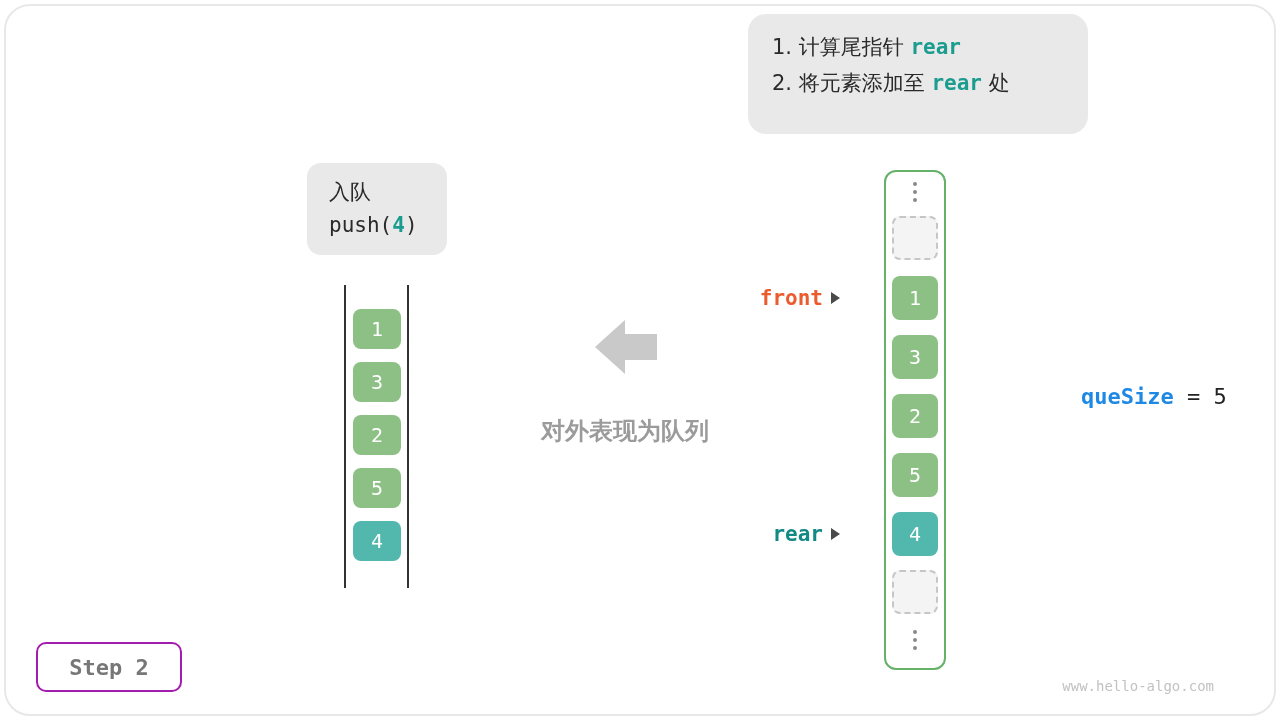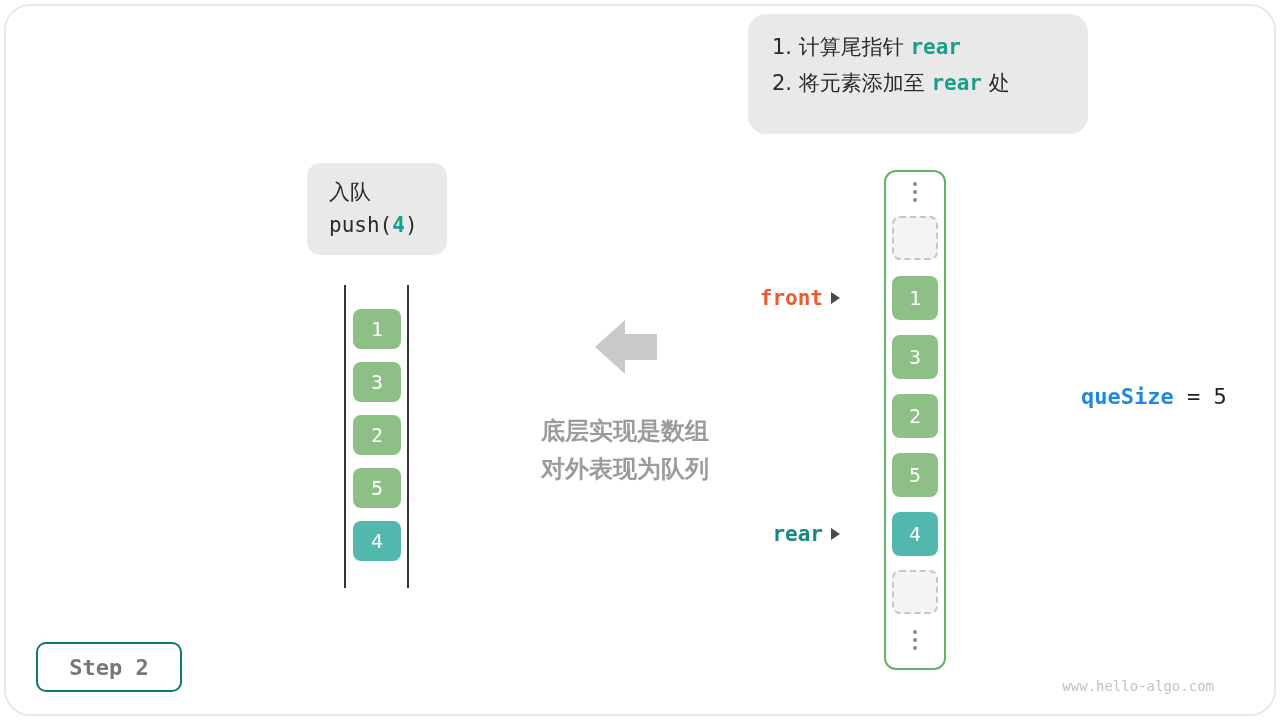--- a/index.html
+++ b/index.html
@@ -66,21 +66,21 @@
   .pointer.rear  { top:521px; } .pointer.rear  .plabel { color:#118a85; }
 
   
   .qinfo { position:absolute; left:1028px; top:340px; font-size:22px; color:#222; }
   .qinfo .qlabel { line-height:34px; }
   .qinfo .qcode { font-family:"DejaVu Sans Mono", monospace; line-height:38px; white-space:pre; }
   .qinfo .var { color:#1e88e5; font-weight:bold; }
 
   
   .step { position:absolute; left:36px; top:642px; width:146px; height:50px;
-          border:2px solid #0f766e; border-radius:10px; background:#fff;
+          border:2px solid #a21caf; border-radius:10px; background:#fff;
           display:flex; align-items:center; justify-content:center;
           font-family:"DejaVu Sans Mono", monospace; font-weight:bold; font-size:22px; color:#777; }
 
   .watermark { position:absolute; right:66px; bottom:26px; font-family:"DejaVu Sans Mono", monospace;
                font-size:14px; color:#c2c2c2; }
 </style>
 </head>
 <body>
 
 <div class="frame"></div>
@@ -110,21 +110,20 @@
   <div class="sbox green-bg" style="top:183px">5</div>
   <div class="sbox teal-bg" style="top:236px">4</div>
 </div>
 
 <div class="big-arrow">
   <div class="head"></div>
   <div class="tail"></div>
 </div>
 
 <div class="caption">
-  <div>底层实现是数组</div>
   <div>对外表现为队列</div>
 </div>
 
 <div class="array-frame">
   <div class="dots-icon" style="top:10px">
       <i></i>
       <i></i>
       <i></i>
     </div>
   <div class="acell empty" style="top:44px"></div>

